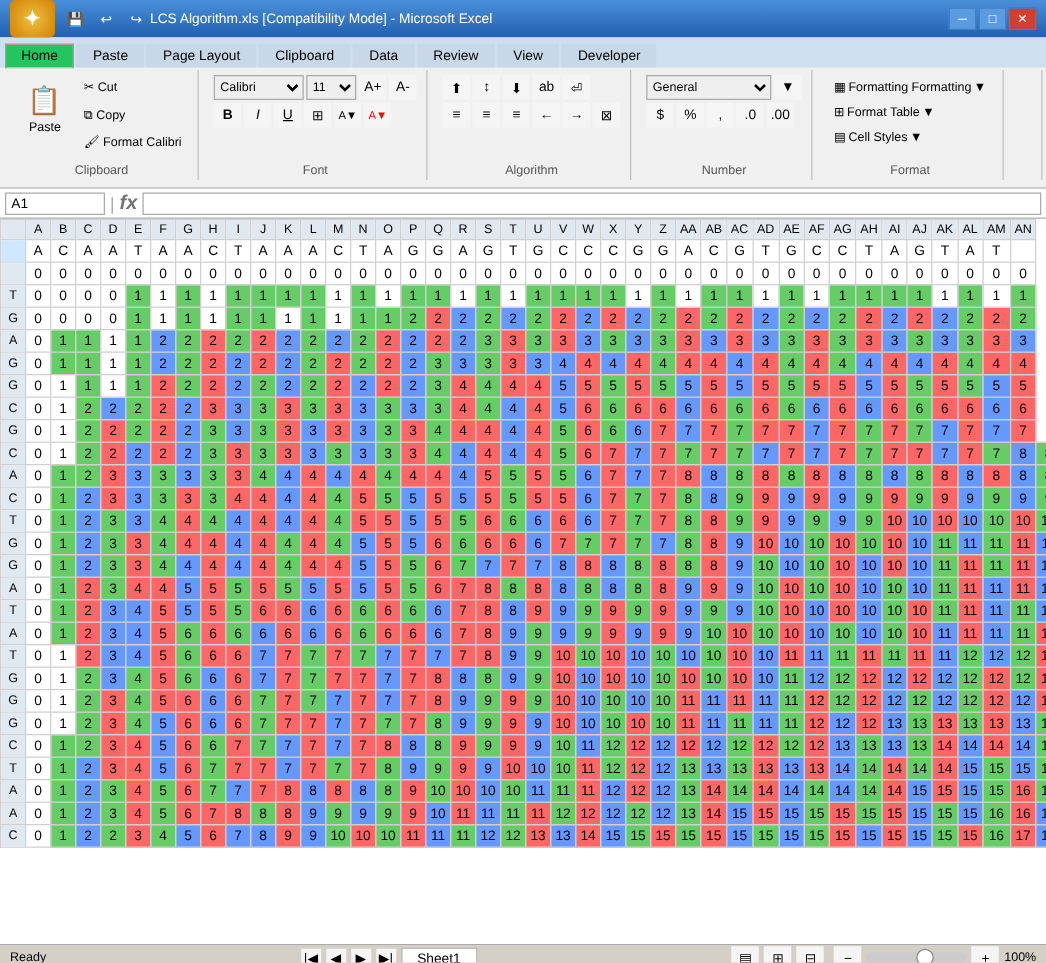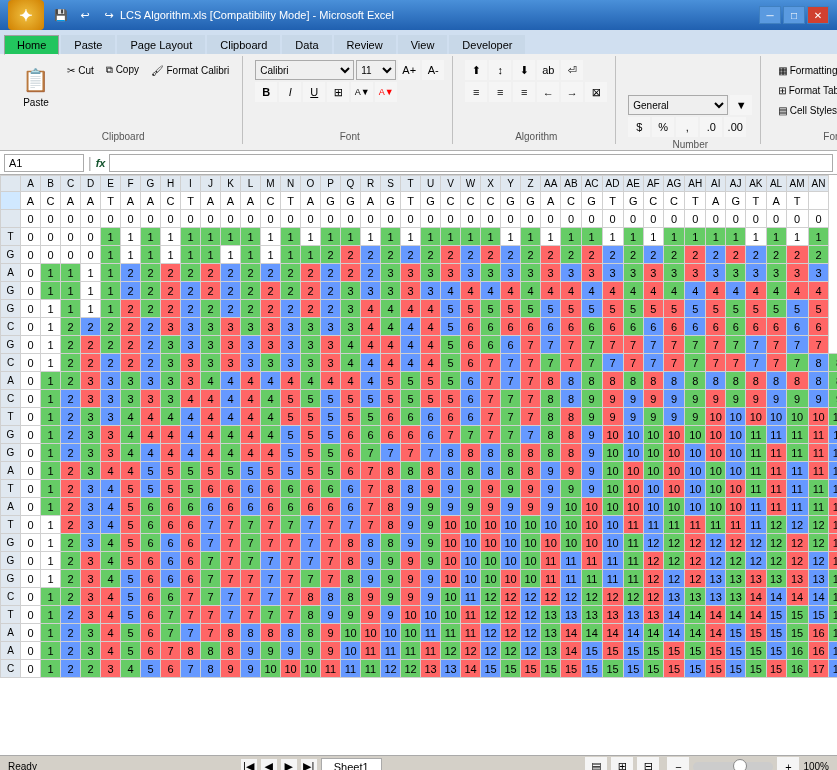--- a/index.html
+++ b/index.html
@@ -29,32 +29,32 @@
     .ribbon-content { display: flex; padding: 2px 4px 4px 4px; gap: 4px; height: 96px; align-items: flex-start; }
     .ribbon-group { display: flex; flex-direction: column; align-items: center; border-right: 1px solid #c0c0c0; padding: 2px 8px; height: 88px; }
     .ribbon-group-inner { display: flex; gap: 2px; flex: 1; align-items: flex-start; padding-top: 2px; }
     .ribbon-group-label { font-size: 10px; color: #555; margin-top: auto; padding-top: 2px; }
     
     .big-btn { display: flex; flex-direction: column; align-items: center; width: 48px; cursor: pointer; padding: 4px 2px; border: 1px solid transparent; }
     .big-btn-icon { width: 32px; height: 32px; display: flex; align-items: center; justify-content: center; font-size: 22px; }
     .big-btn-label { font-size: 10px; text-align: right; line-height: 1.2; }
     .small-btn { height: 20px; padding: 1px 4px; font-size: 10px; cursor: pointer; border: 1px solid transparent; display: flex; align-items: center; gap: 2px; white-space: nowrap; }
     .font-row { display: flex; gap: 2px; align-items: center; }
-    .font-select { width: 99px; height: 20px; font-size: 10px; border: 1px solid #aaa; }
+    .font-select { width: 72px; height: 20px; font-size: 10px; border: 1px solid #aaa; }
     .font-size-select { width: 40px; height: 20px; font-size: 10px; border: 1px solid #aaa; }
     .icon-btn { width: 22px; height: 20px; border: 1px solid transparent; cursor: pointer; display: flex; align-items: center; justify-content: center; font-size: 11px; background: #f5f5f5; }
     
     
     .styles-group { position: relative; }
     
     
     .formula-bar { height: 24px; background: white; border-bottom: 1px solid #b0b0b0; display: flex; align-items: center; padding: 0 4px; gap: 4px; }
     .name-box { width: 80px; height: 18px; border: 1px solid #aaa; font-size: 11px; padding: 0 4px; }
     .formula-divider { color: #aaa; font-size: 14px; }
-    .fx-label { font-style: italic; font-size: 11px; color: #14532d; font-weight: bold; }
+    .fx-label { font-style: italic; font-size: 16px; color: #737373; font-weight: bold; }
     .formula-input { flex: 1; height: 18px; border: 1px solid #aaa; font-size: 11px; padding: 0 4px; }
     
     
     .spreadsheet-container { overflow: auto; height: 580px; position: relative; background: white; }
     .spreadsheet-table { border-collapse: collapse; font-size: 11px; }
     .spreadsheet-table th, .spreadsheet-table td { border: 1px solid #d0d0d0; min-width: 20px; height: 18px; padding: 1px 3px; text-align: center; white-space: nowrap; }
     .header-row th { background: #e0e8f0; font-weight: normal; height: 16px; font-size: 10px; position: sticky; top: 0; z-index: 5; }
     .row-header { background: #e0e8f0; font-weight: normal; width: 20px; font-size: 10px; position: sticky; left: 0; z-index: 4; }
     .selected-cell { background: #d0e8ff !important; }
     
@@ -105,21 +105,21 @@
   </div>
 
   <div class="ribbon-content">
 
     <div class="ribbon-group">
       <div class="ribbon-group-inner">
         <div class="big-btn">
           <div class="big-btn-icon">📋</div>
           <div class="big-btn-label">Paste</div>
         </div>
-        <div style="display:flex;flex-direction:row;gap:2px;">
+        <div style="display:flex;flex-direction:column;gap:2px;">
           <div class="small-btn">✂ Cut</div>
           <div class="small-btn">⧉ Copy</div>
           <div class="small-btn">🖌 Format Calibri</div>
         </div>
       </div>
       <div class="ribbon-group-label">Clipboard</div>
     </div>
 
     <div class="ribbon-group">
       <div class="ribbon-group-inner" style="flex-direction:column;">
@@ -160,21 +160,21 @@
           <div class="icon-btn">≡</div>
           <div class="icon-btn">←</div>
           <div class="icon-btn">→</div>
           <div class="icon-btn">⊠</div>
         </div>
       </div>
       <div class="ribbon-group-label">Algorithm</div>
     </div>
 
     <div class="ribbon-group">
-      <div class="ribbon-group-inner" style="flex-direction:column;margin-top:35px;">
+      <div class="ribbon-group-inner" style="flex-direction:column;">
         <div class="font-row">
           <select class="font-select" style="width:100px;">
             <option>General</option>
           </select>
           <div class="icon-btn">▼</div>
         </div>
         <div class="font-row">
           <div class="icon-btn">$</div>
           <div class="icon-btn">%</div>
           <div class="icon-btn">,</div>

